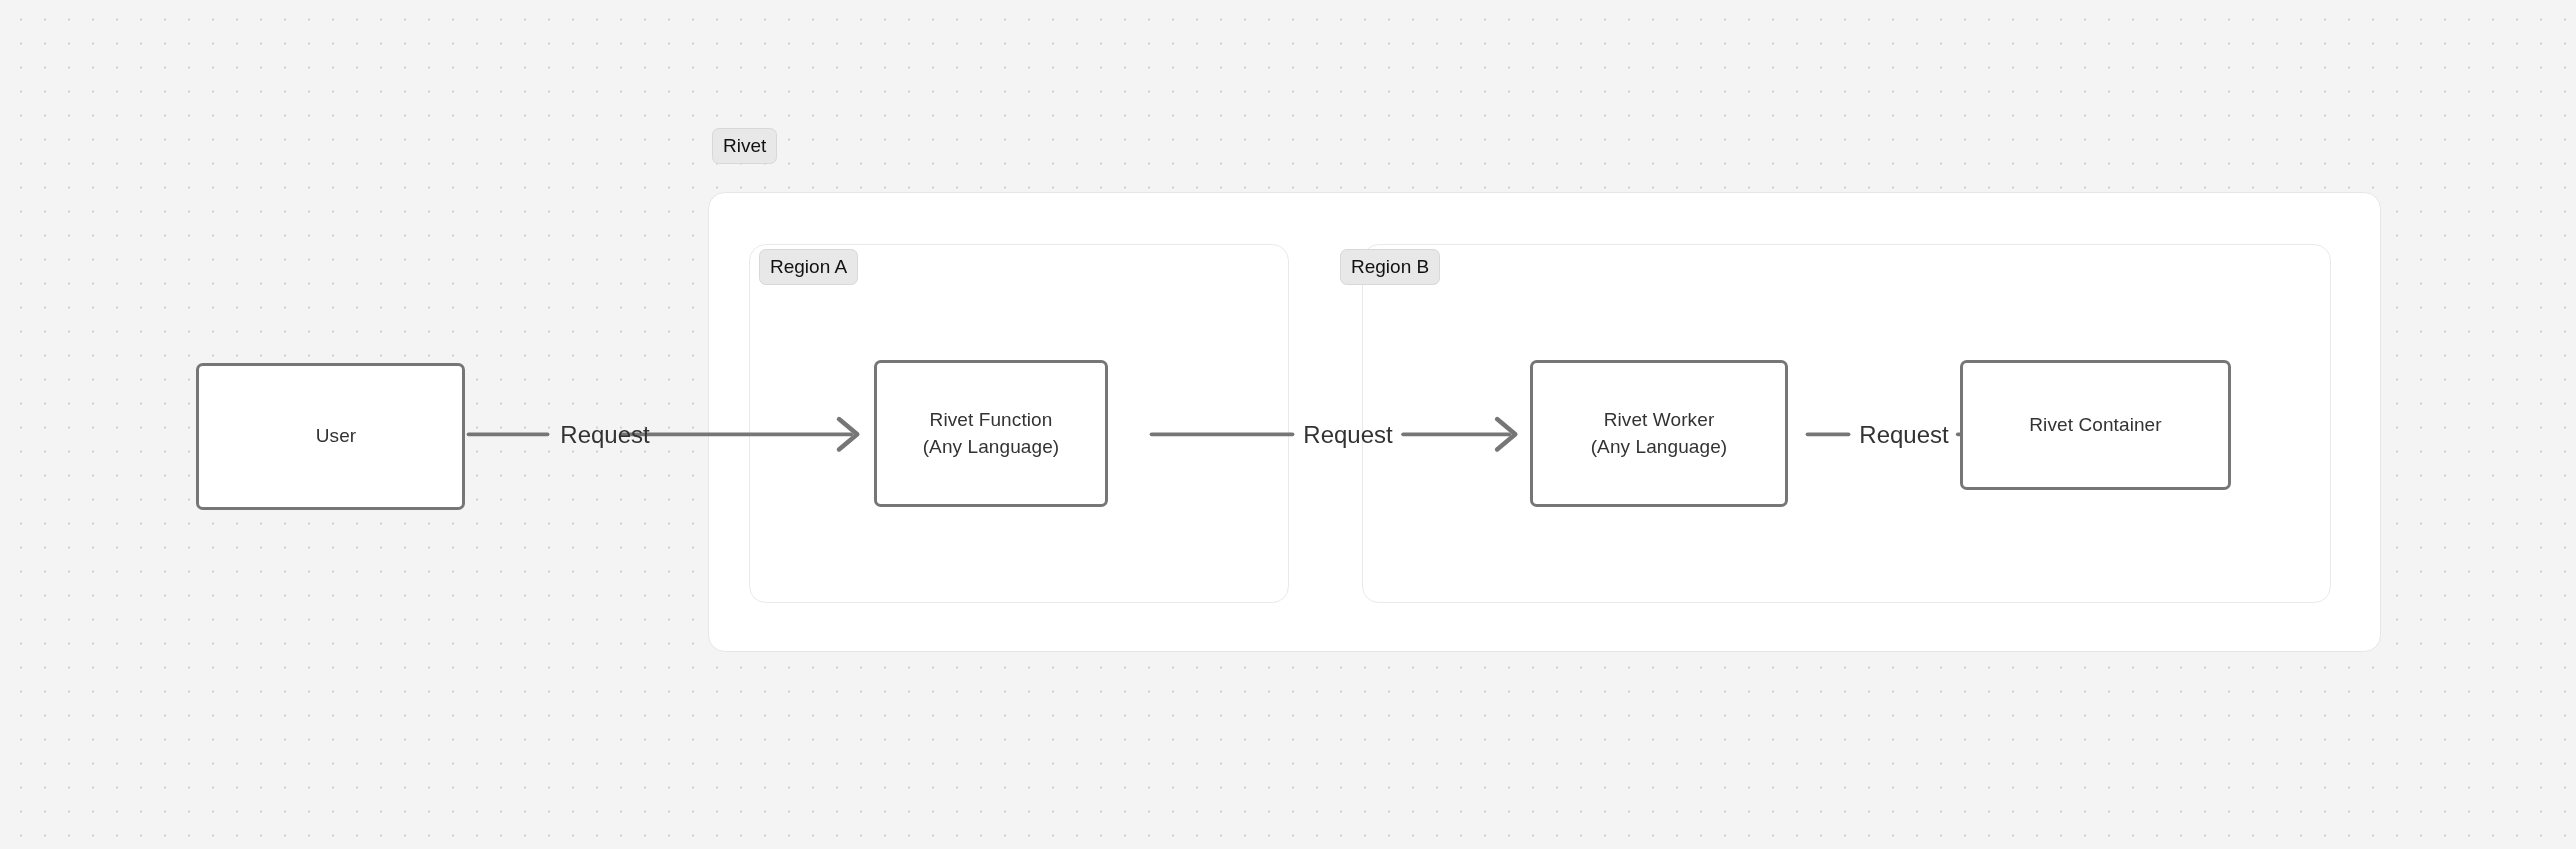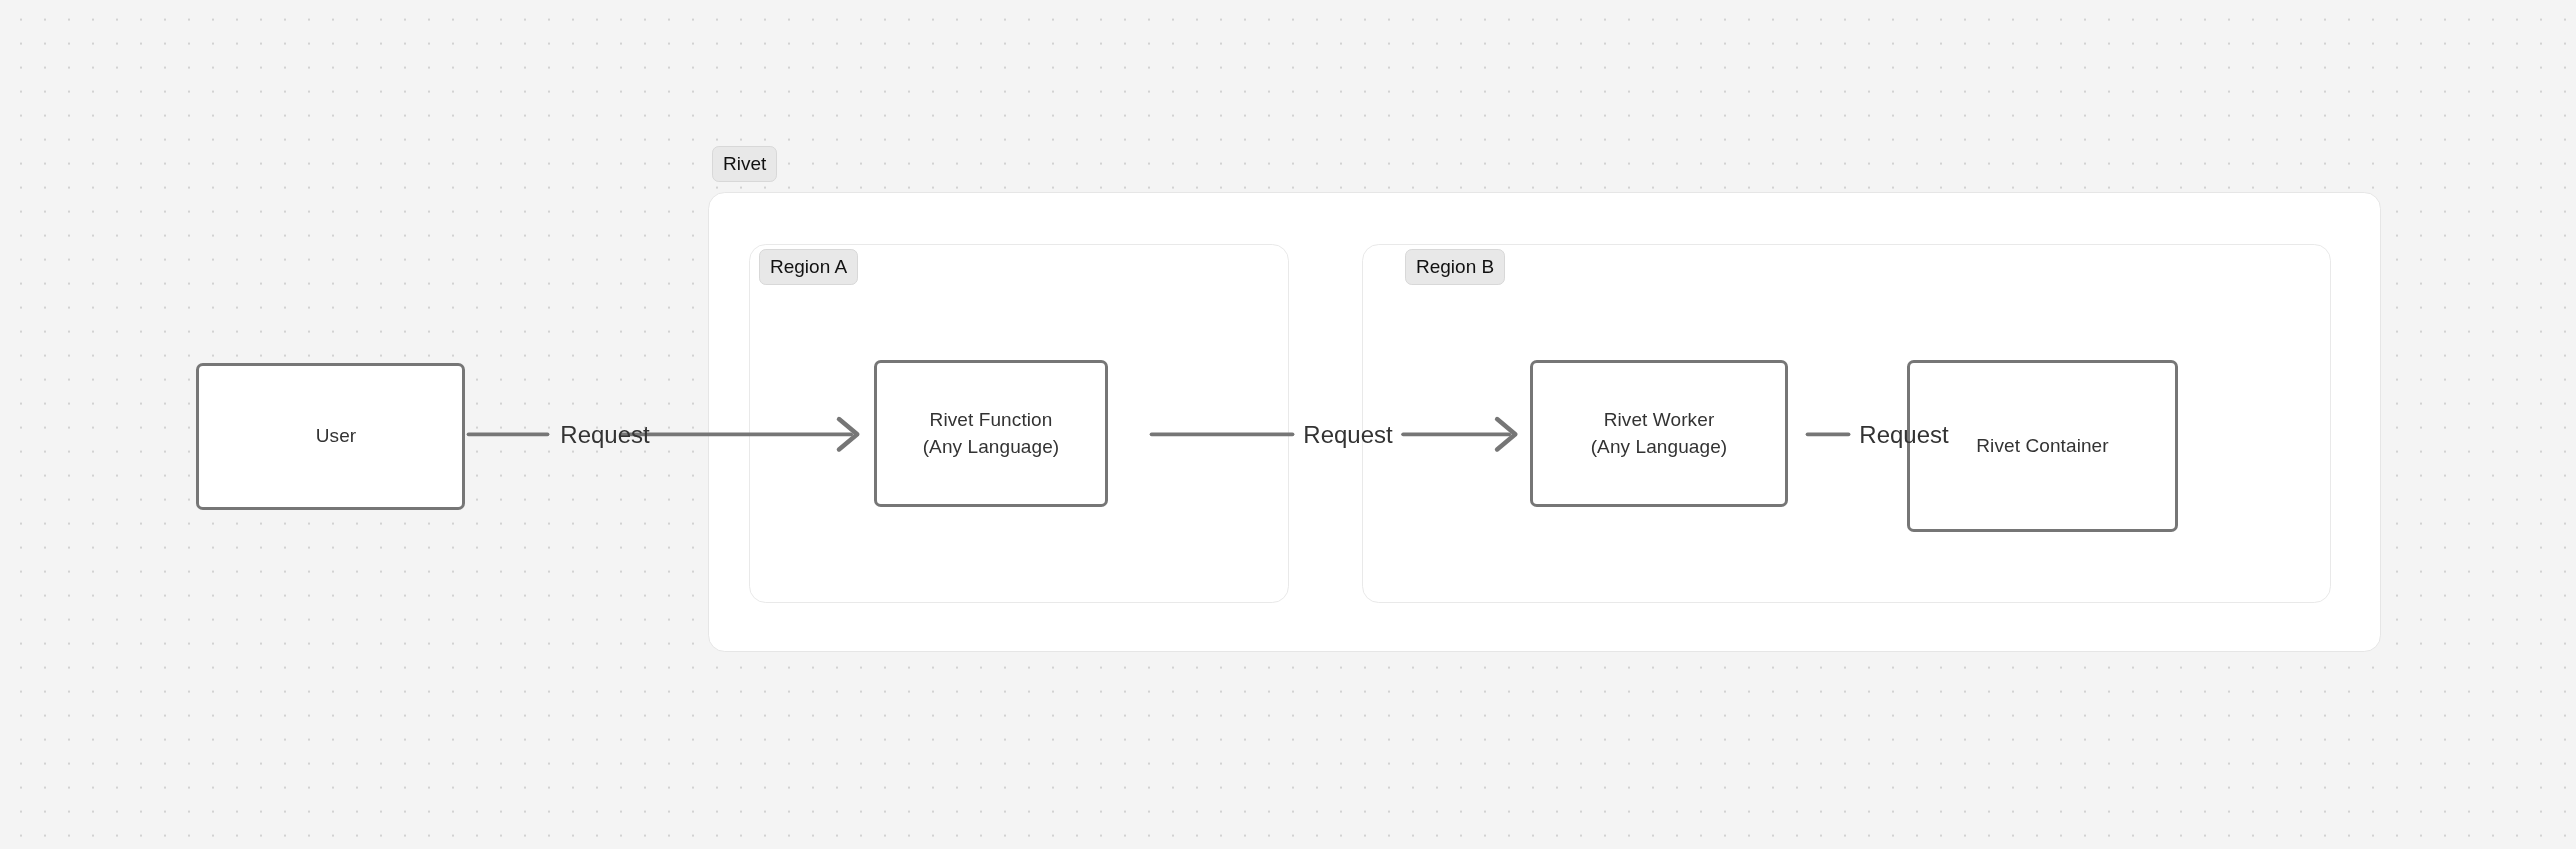--- a/index.html
+++ b/index.html
@@ -94,45 +94,45 @@
     z-index: 7;
   }
 </style>
 </head>
 <body>
 
 <div id="canvas">
 
   <div class="group group-outer" style="left:708px; top:192px; width:1673px; height:460px;"></div>
 
-  <div class="pill" style="left:712px; top:146px;">Rivet</div>
+  <div class="pill" style="left:712px; top:128px;">Rivet</div>
 
   <div class="group group-region" style="left:749px; top:244px; width:540px; height:359px;"></div>
 
   <div class="pill" style="left:759px; top:249px;">Region A</div>
 
   <div class="group group-region" style="left:1362px; top:244px; width:969px; height:359px;"></div>
 
-  <div class="pill" style="left:1405px; top:249px;">Region B</div>
+  <div class="pill" style="left:1340px; top:249px;">Region B</div>
 
   <div class="node" style="left:196px; top:363px; width:269px; height:147px;padding-left:11px;">
     <span>User</span>
   </div>
 
   <div class="node" style="left:874px; top:360px; width:234px; height:147px;">
     <span>Rivet Function</span>
     <span class="line2">(Any Language)</span>
   </div>
 
   <div class="node" style="left:1530px; top:360px; width:258px; height:147px;text-align:center;">
     <span>Rivet Worker</span>
     <span class="line2">(Any Language)</span>
   </div>
 
-  <div class="node" style="left:1907px; top:360px; width:271px; height:172px;">
+  <div class="node" style="left:1960px; top:360px; width:271px; height:130px;">
     <span>Rivet Container</span>
   </div>
 
   <div class="edge" style="left:464px; top:413px; width:416px; height:38px;">
     <svg width="416" height="38" viewBox="0 0 548 50">
 
       <path d="M 6 28 L 110 28" stroke="#767676" stroke-width="5" stroke-linecap="round" fill="none"></path>
 
       <path d="M 208 28 L 510 28" stroke="#767676" stroke-width="5" stroke-linecap="round" fill="none"></path>
 

